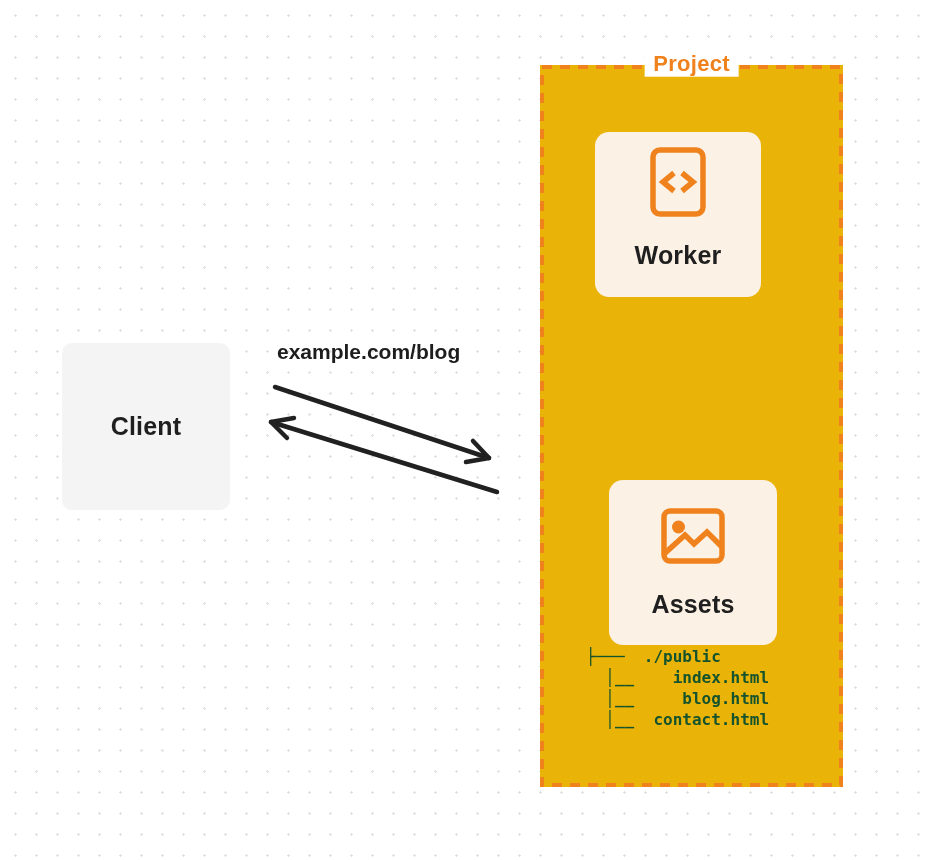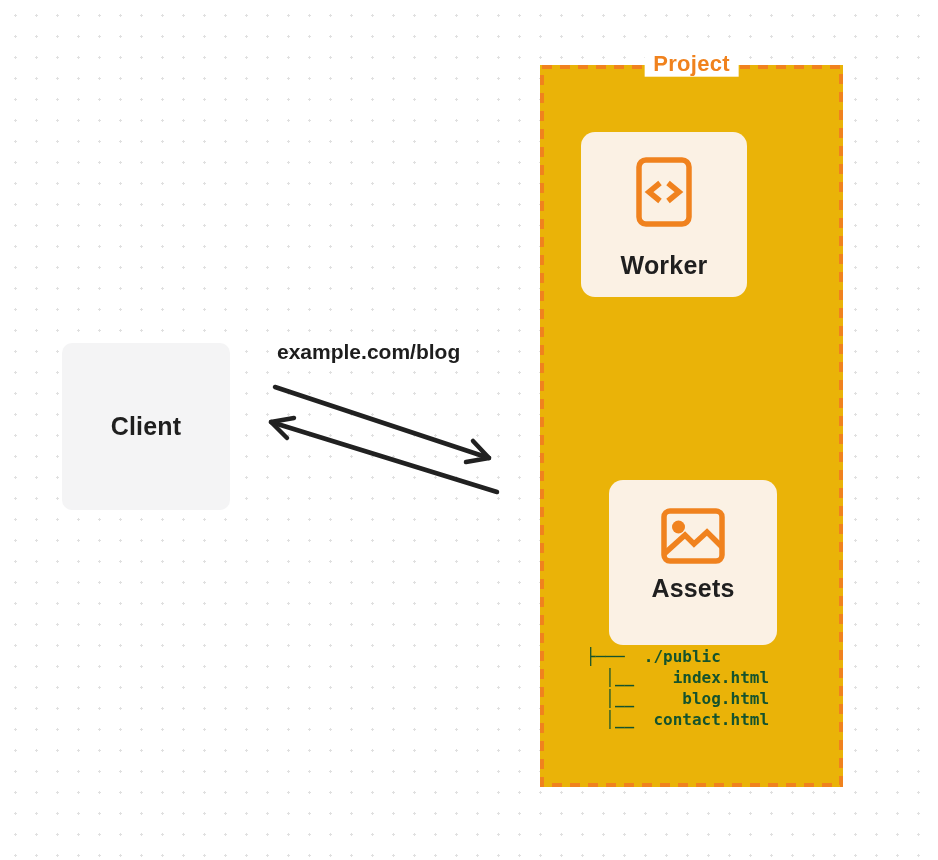--- a/index.html
+++ b/index.html
@@ -27,24 +27,24 @@
   .project-label{
     position:absolute;left:50%;top:0;transform:translate(-50%,-55%);
     background:#ffffff;padding:0 9px;font-size:22px;font-weight:700;
     color:#f0821e;letter-spacing:.3px;white-space:nowrap;
   }
   
   .card{
     background:#fbf1e4;border-radius:14px;display:flex;flex-direction:column;
     align-items:center;
   }
-  .worker-card{left:581px;top:132px;width:166px;height:165px;padding-top:25px;box-sizing:border-box;}
+  .worker-card{left:595px;top:132px;width:166px;height:165px;padding-top:15px;box-sizing:border-box;}
   .worker-card .card-label{margin-top:24px;}
   .assets-card{left:609px;top:480px;width:168px;height:165px;padding-top:28px;box-sizing:border-box;}
-  .assets-card .card-label{margin-top:10px;}
+  .assets-card .card-label{margin-top:26px;}
   .card-label{font-size:25px;font-weight:700;color:#1f1f1f;letter-spacing:.2px;}
   
   .file-tree{
     left:586px;top:646px;margin:0;
     font-family:"DejaVu Sans Mono","Liberation Mono",monospace;
     font-size:16px;line-height:21px;font-weight:600;color:#14532d;white-space:pre;
   }
 </style>
 </head>
 <body>

